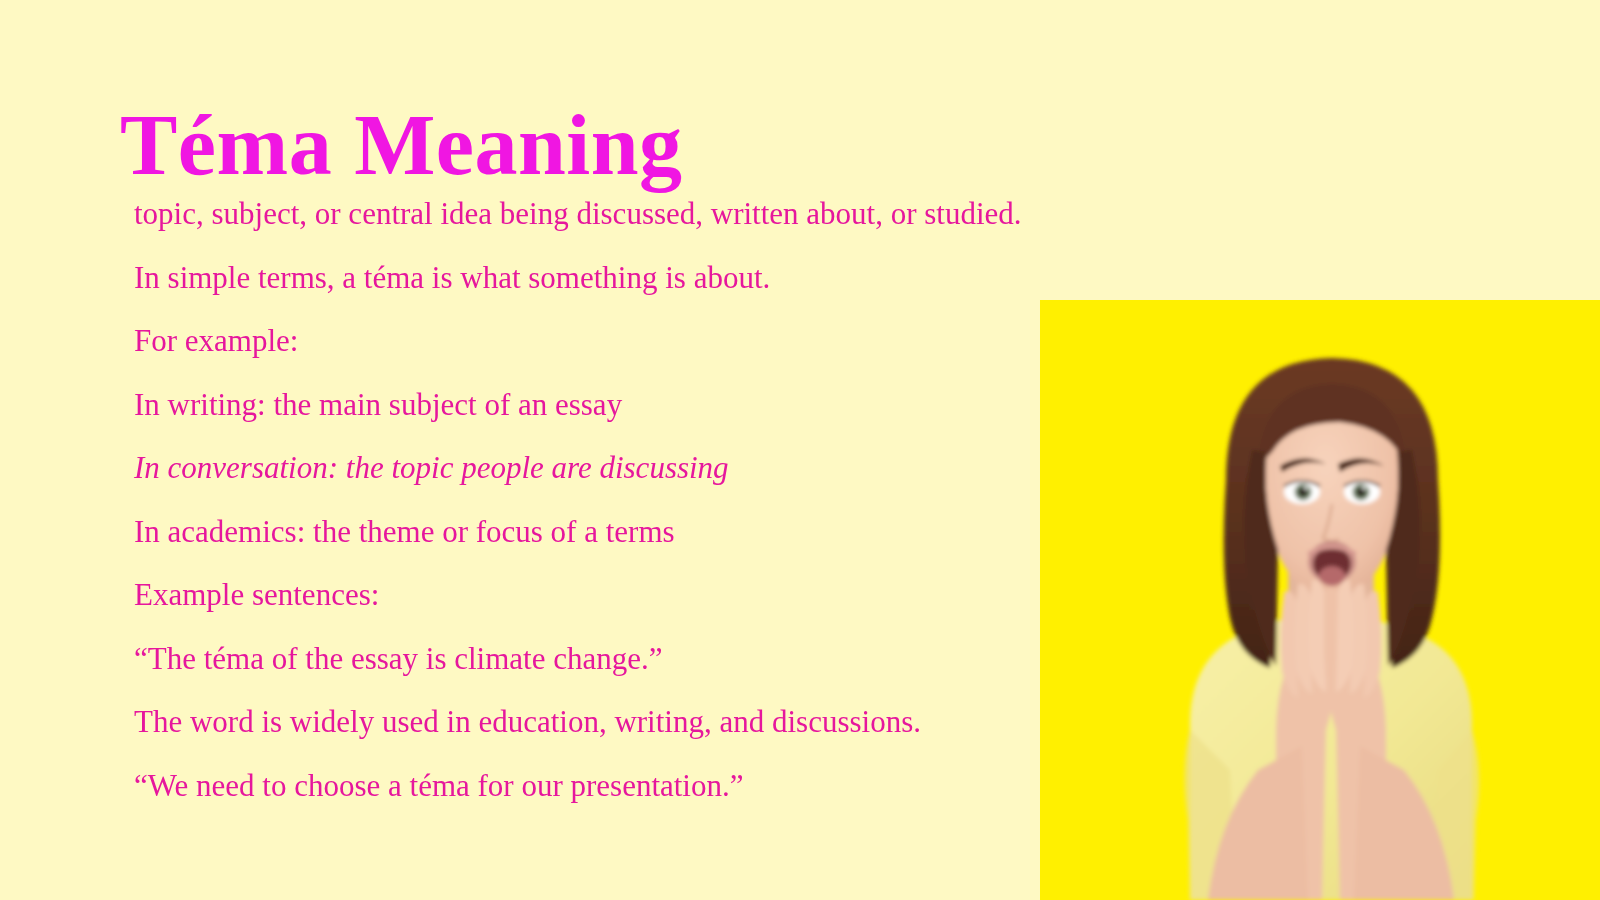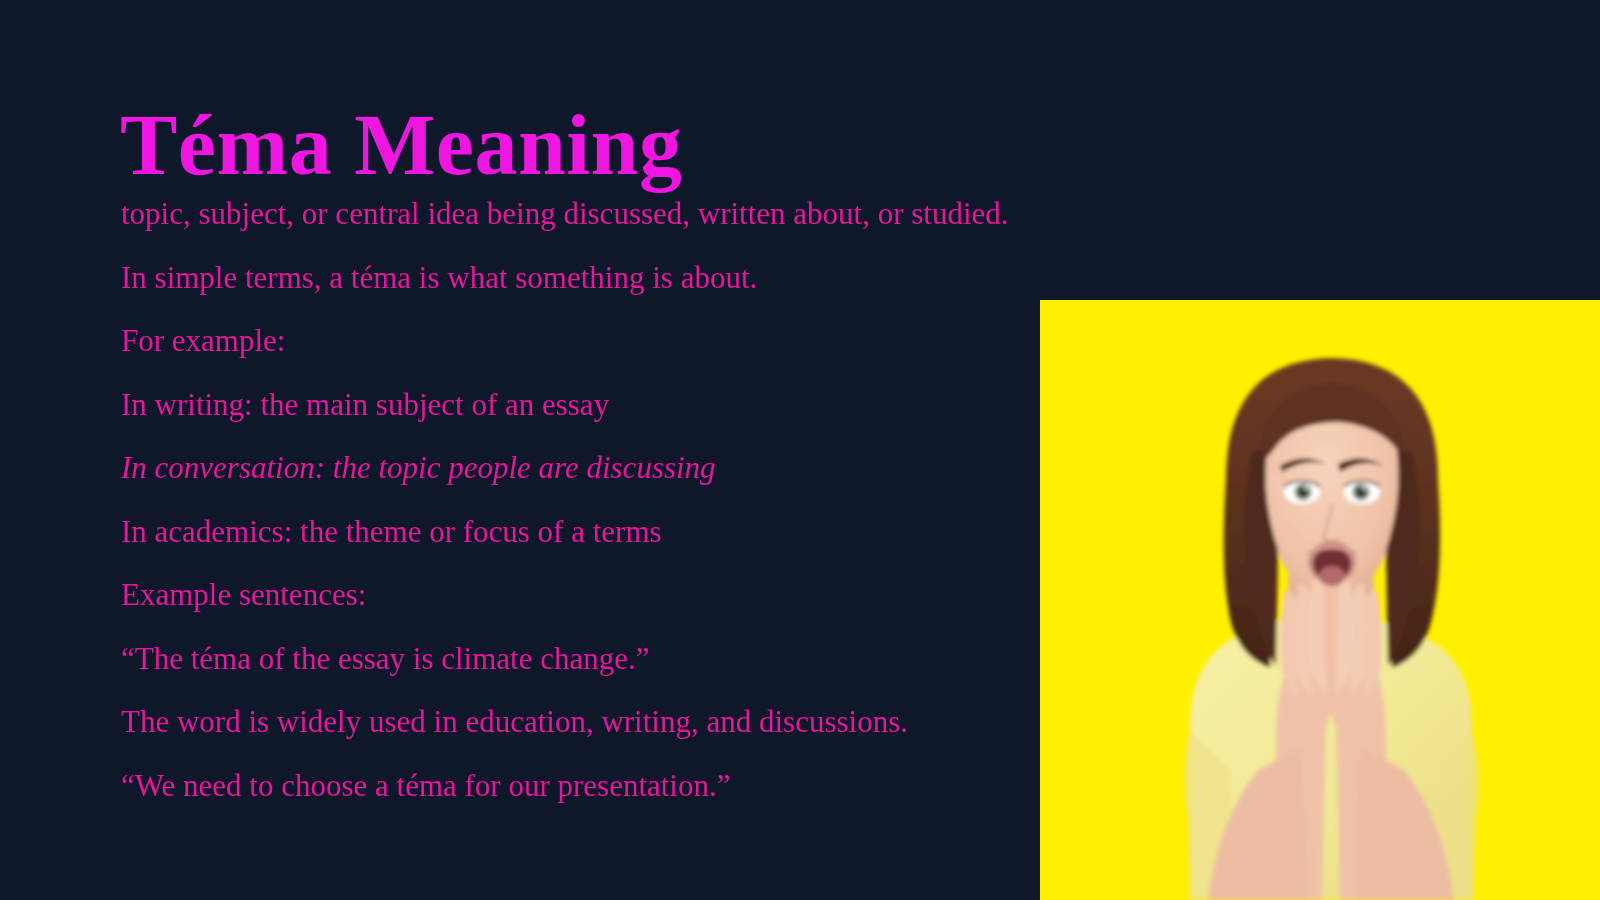--- a/index.html
+++ b/index.html
@@ -30,21 +30,21 @@
     font-size: 86px;
     line-height: 1.02;
     color: #F016E2;
     letter-spacing: 0.5px;
     white-space: nowrap;
   }
 
   
   #body-text {
     position: absolute;
-    left: 121px;
+    left: 134px;
     top: 182px;
     width: 950px;
   }
   .body-line {
     font-family: "Liberation Serif", "DejaVu Serif", serif;
     font-size: 31px;
     line-height: 63.5px;
     color: #E6179D;
     white-space: nowrap;
   }
@@ -60,21 +60,21 @@
   }
   #photo-figure svg {
     display: block;
     width: 560px;
     height: 600px;
   }
 </style>
 </head>
 <body>
 
-<div id="slide" style="background: #0f172a;">
+<div id="slide" style="background: #fef9c3;">
 
   <h1 id="slide-title" style="color: rgb(240, 22, 226);">Téma Meaning</h1>
 
   <div id="body-text">
     <div class="body-line" style="color: rgb(230, 23, 157);">topic, subject, or central idea being discussed, written about, or studied.</div>
     <div class="body-line" style="color: rgb(230, 23, 157);">In simple terms, a téma is what something is about.</div>
     <div class="body-line" style="color: rgb(230, 23, 157);">For example:</div>
     <div class="body-line" style="color: rgb(230, 23, 157);">In writing: the main subject of an essay</div>
     <div class="body-line" style="color: rgb(230, 23, 157); font-style: italic;">In conversation: the topic people are discussing</div>
     <div class="body-line" style="color: rgb(230, 23, 157);">In academics: the theme or focus of a terms</div>

